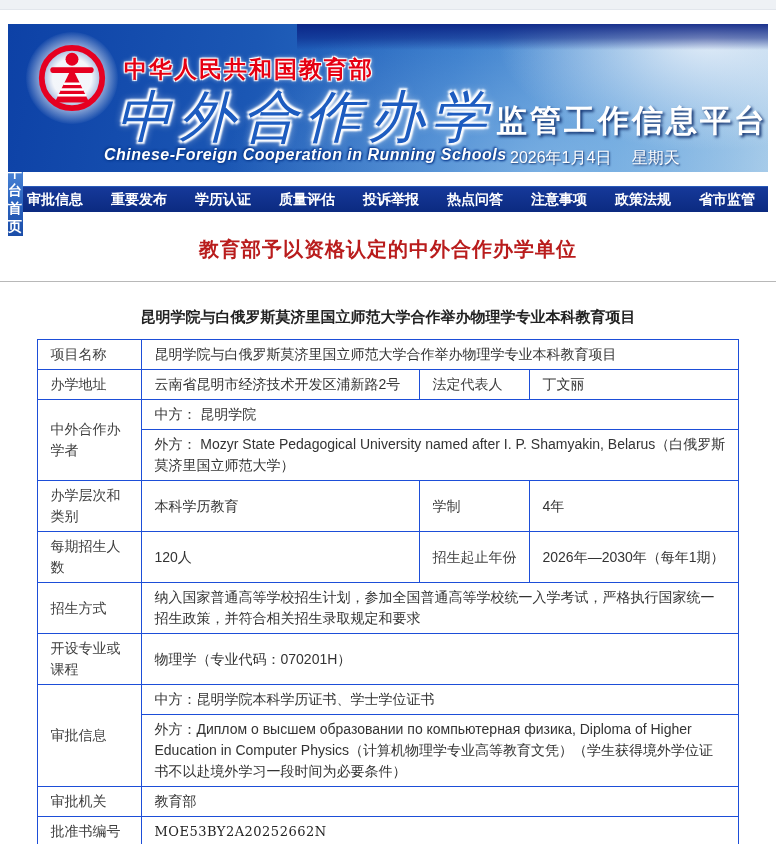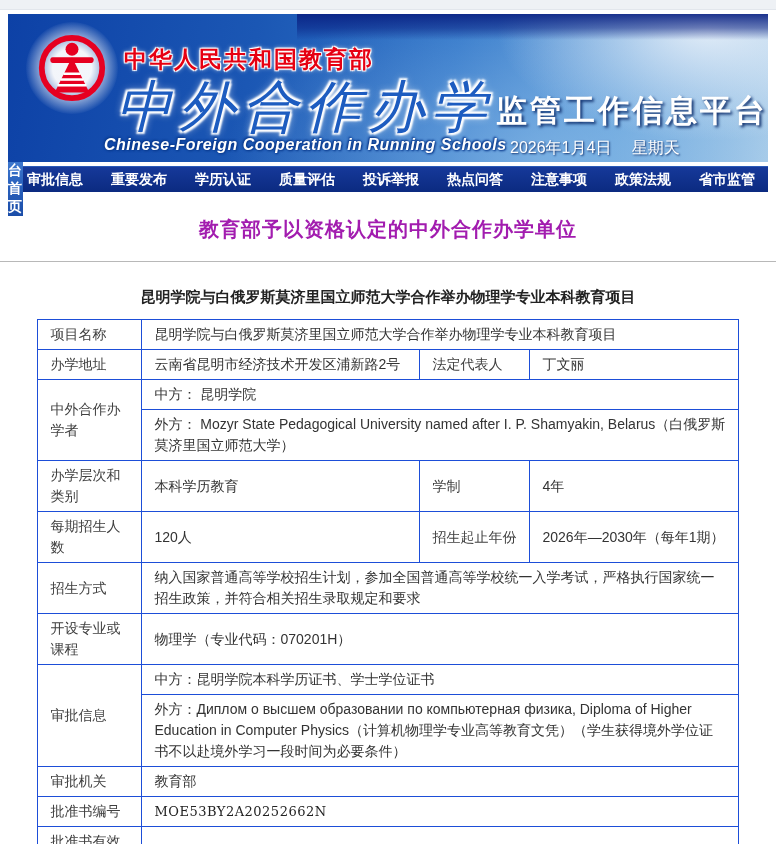--- a/index.html
+++ b/index.html
@@ -6,21 +6,21 @@
   html, body { margin: 0; padding: 0; }
   body {
     width: 776px; height: 844px; overflow: hidden;
     background: #ffffff;
     font-family: "Liberation Sans", "DejaVu Sans", sans-serif;
     color: #333;
   }
   .top-strip { height: 10px; background: #eef1f5; border-bottom: 1px solid #e2e6ec; }
 
   
-  .banner-wrap { margin: 4px 8px; }
+  .banner-wrap { margin: 14px 8px; }
   .banner {
     position: relative; height: 148px; overflow: hidden;
     background:
       linear-gradient(to bottom, rgba(9,32,130,0.9) 0px, rgba(9,32,130,0.55) 14px, rgba(9,32,130,0) 26px) no-repeat right top / 62% 30px,
       radial-gradient(ellipse 300px 160px at 92% 10%, rgba(235,242,250,0.9), rgba(235,242,250,0) 70%),
       radial-gradient(ellipse 420px 240px at 70% 100%, rgba(160,205,240,0.55), rgba(160,205,240,0) 75%),
       linear-gradient(100deg, #0d41a6 0%, #1b57b4 32%, #2f74c8 58%, #5d9bd8 80%, #a8cbe8 100%);
   }
   .logo-glow {
     position: absolute; left: 18px; top: 8px; width: 92px; height: 92px;
@@ -77,21 +77,21 @@
   .nav-items {
     flex: 1; display: flex; align-items: center; justify-content: center;
     color: #fff; font-size: 14px; font-weight: bold; gap: 20px;
   }
   .nav-items span { margin: 0 4px; cursor: pointer; white-space: nowrap; }
 
   
   .page-title {
     margin: 0; padding: 24px 0 18px;
     text-align: center; font-size: 20px; font-weight: bold; letter-spacing: 1px;
-    color: #a21caf;
+    color: #b91c1c;
   }
   .divider { border: none; border-top: 1px solid #b8b8b8; margin: 0; }
   .program-title {
     margin: 26px 38px 12px; text-align: center;
     font-size: 15px; font-weight: bold; color: #222;
   }
   table.info {
     width: 700px; margin: 0 auto; border-collapse: collapse;
     font-size: 14px; color: #333; table-layout: fixed;
   }

